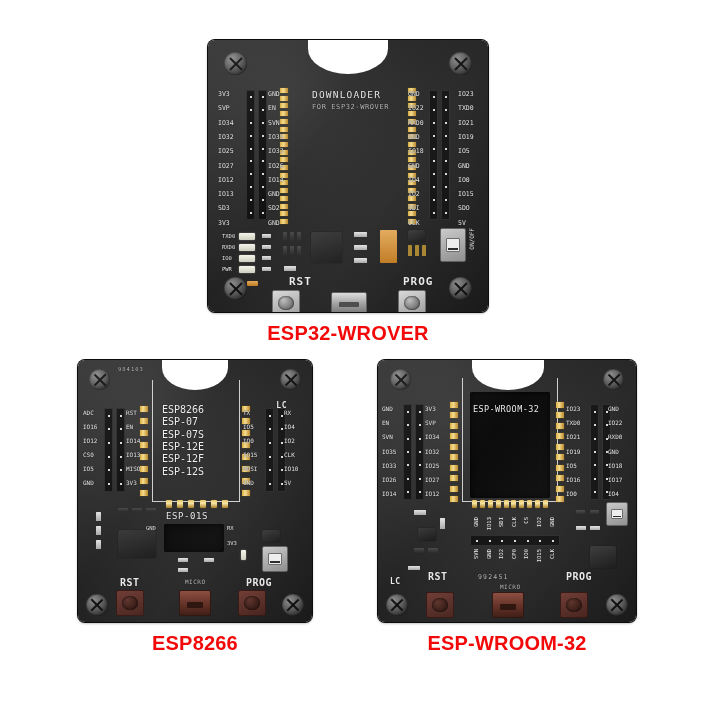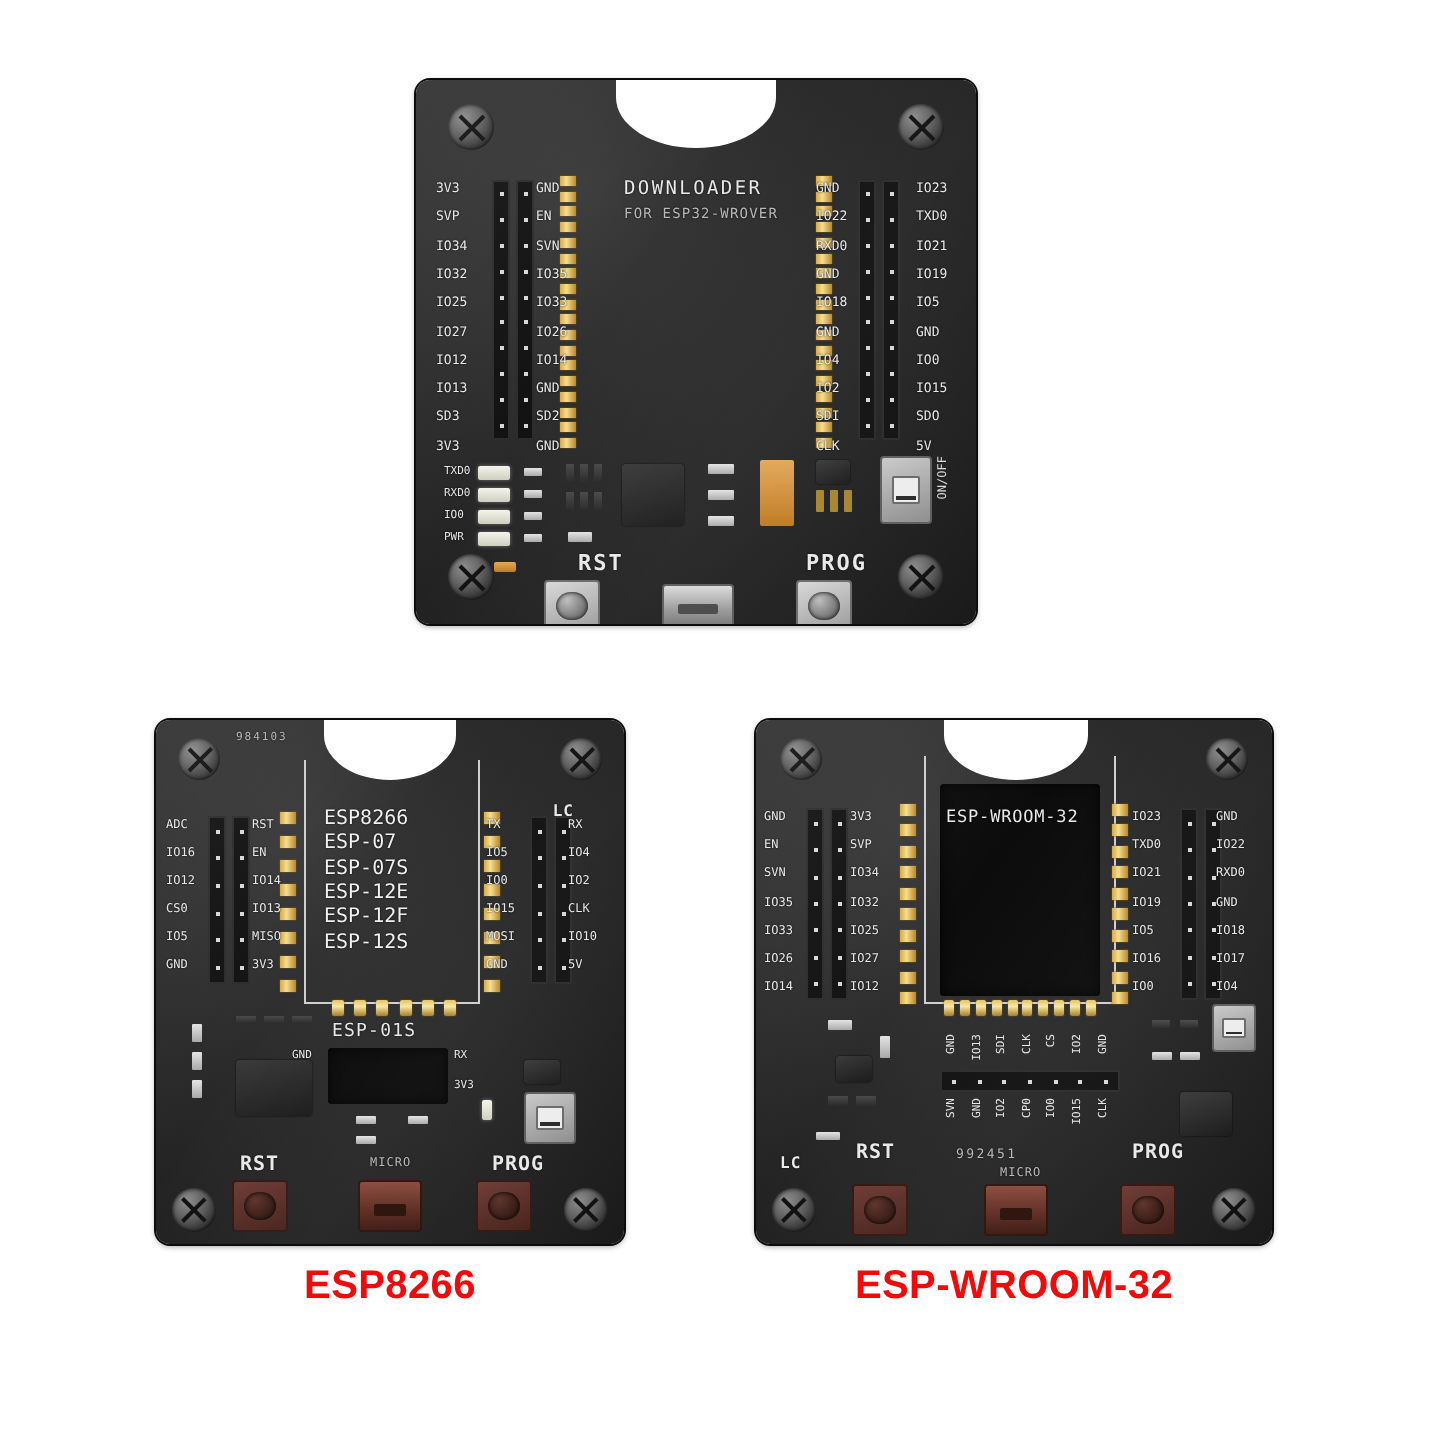--- a/index.html
+++ b/index.html
@@ -347,20 +347,21 @@
     <div class="vert" style="left:261px;top:188px;font-size:6px;">ON/OFF</div>
 
     <div class="silk" style="left:81px;top:236px;font-size:11px;font-weight:bold;letter-spacing:1px;">RST</div>
     <div class="silk" style="left:195px;top:236px;font-size:11px;font-weight:bold;letter-spacing:1px;">PROG</div>
 
     <div class="btn-tact" style="left:64px;top:250px;width:28px;height:26px;"></div>
     <div class="usb" style="left:123px;top:252px;width:36px;height:22px;"></div>
     <div class="btn-tact" style="left:190px;top:250px;width:28px;height:26px;"></div>
   </div>
 
+  <div class="caption" style="left:208px; top:322px; width:280px; font-size:20px;">ESP32-WROVER</div>
 
   <div class="pcb" style="left:78px; top:360px; width:234px; height:262px;">
 
     <div class="notch" style="left:84px; top:-2px; width:66px; height:32px;"></div>
 
     <div class="screw" style="left:11px;top:9px;width:21px;height:21px;">
         <i></i>
         <b></b>
       </div>
     <div class="screw" style="right:11px;top:9px;width:21px;height:21px;">

